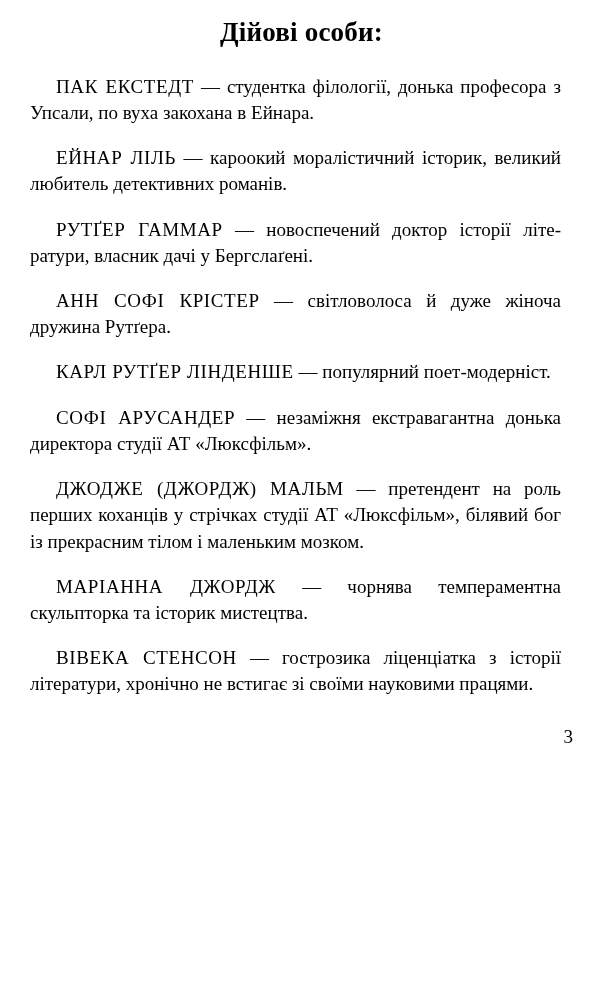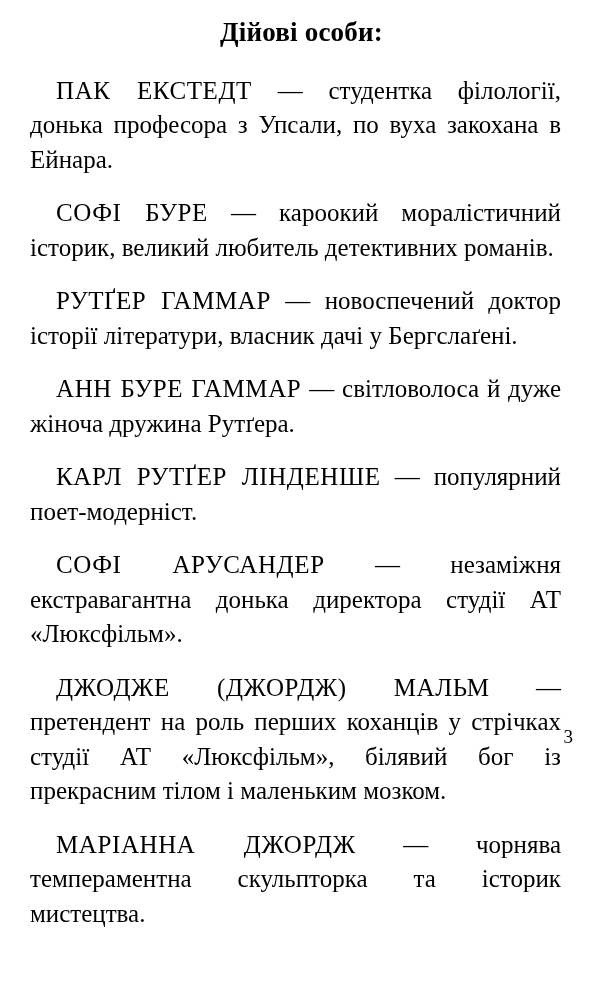--- a/index.html
+++ b/index.html
@@ -24,21 +24,21 @@
   }
   .doc-title {
     text-align: center;
     font-weight: bold;
     font-size: 27px;
     letter-spacing: 0.2px;
     margin: 8px 0 26px 0;
     line-height: 1.1;
   }
   .char-entry {
-    font-size: 25px;
+    font-size: 19px;
     line-height: 1.38;
     text-align: justify;
     text-justify: inter-word;
     margin: 0 12px 19px 0;
     text-indent: 26px;
     hyphens: manual;
   }
   .char-entry .nm {
     letter-spacing: 0.6px;
   }
@@ -57,47 +57,50 @@
 
   <h1 class="doc-title">Дійові особи:</h1>
 
   <div class="entries">
 
     <p class="char-entry">
       <span class="nm">ПАК ЕКСТЕДТ</span><span> — </span><span>студентка філології, донька профе­сора з Упсали, по вуха закохана в Ейнара.</span>
     </p>
 
     <p class="char-entry">
-      <span class="nm">СОФІ БУРЕ</span><span> — </span><span>кароокий моралістичний історик, ве­ликий любитель детективних романів.</span>
+      <span class="nm">ЕЙНАР ЛІЛЬ</span><span> — </span><span>кароокий моралістичний історик, ве­ликий любитель детективних романів.</span>
     </p>
 
     <p class="char-entry">
       <span class="nm">РУТҐЕР ГАММАР</span><span> — </span><span>новоспечений доктор історії літе­ратури, власник дачі у Бергслаґені.</span>
     </p>
 
     <p class="char-entry">
-      <span class="nm">АНН БУРЕ ГАММАР</span><span> — </span><span>світловолоса й дуже жіноча дружина Рутґера.</span>
+      <span class="nm">АНН СОФІ КРІСТЕР</span><span> — </span><span>світловолоса й дуже жіноча дружина Рутґера.</span>
     </p>
 
     <p class="char-entry">
       <span class="nm">КАРЛ РУТҐЕР ЛІНДЕНШЕ</span><span> — </span><span>популярний поет-мо­дерніст.</span>
     </p>
 
     <p class="char-entry">
       <span class="nm">СОФІ АРУСАНДЕР</span><span> — </span><span>незаміжня екстравагантна донька директора студії АТ «Люксфільм».</span>
     </p>
 
     <p class="char-entry">
       <span class="nm">ДЖОДЖЕ (ДЖОРДЖ) МАЛЬМ</span><span> — </span><span>претендент на роль перших коханців у стрічках студії АТ «Люксфільм», біля­вий бог із прекрасним тілом і маленьким мозком.</span>
     </p>
 
     <p class="char-entry">
       <span class="nm">МАРІАННА ДЖОРДЖ</span><span> — </span><span>чорнява темпераментна скульпторка та історик мистецтва.</span>
     </p>
 
+    <p class="char-entry">
+      <span class="nm">ВІВЕКА СТЕНСОН</span><span> — </span><span>гострозика ліценціатка з історії літератури, хронічно не встигає зі своїми науковими пра­цями.</span>
+    </p>
 
 
 
   </div>
 
   <div class="page-number">3</div>
 
 </div>
 
 </body></html>

